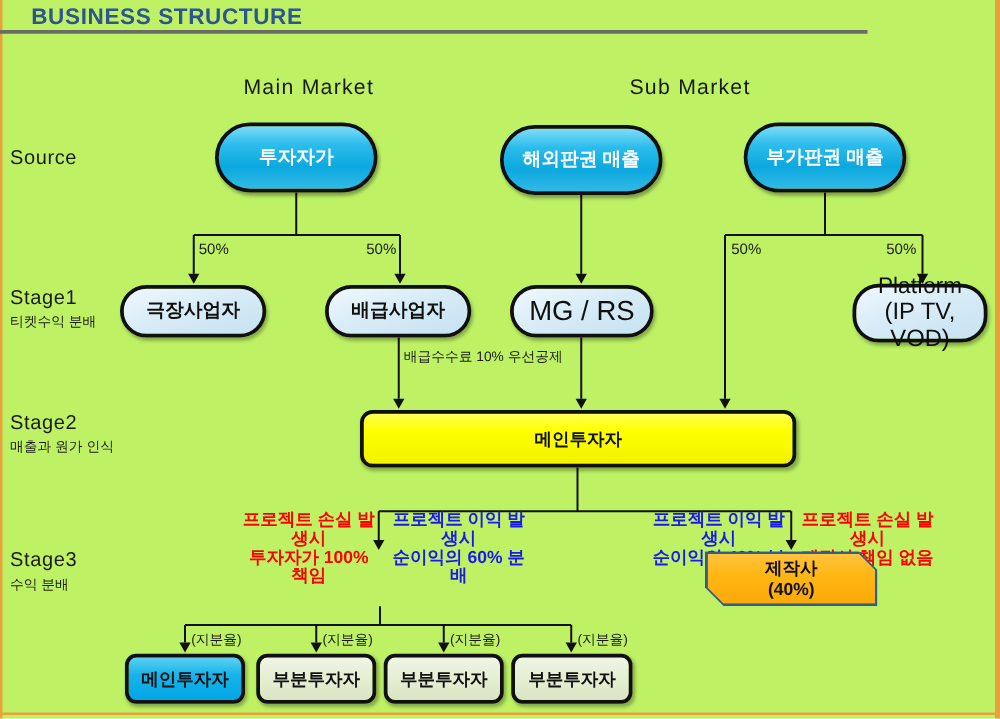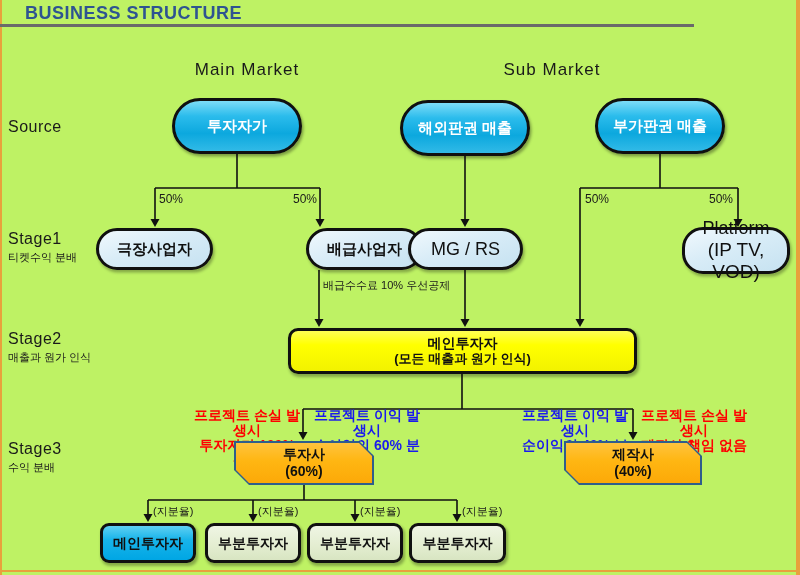--- a/index.html
+++ b/index.html
@@ -131,65 +131,58 @@
   <div class="abs node pill" style="left:400px;top:100px;width:130px;height:56px;">
     <span>해외판권 매출</span>
   </div>
   <div class="abs node pill" style="left:595px;top:98px;width:130px;height:56px;">
     <span>부가판권 매출</span>
   </div>
 
   <div class="abs node bluebox" style="left:96px;top:228px;width:117px;height:42px;">
     <span>극장사업자</span>
   </div>
-  <div class="abs node bluebox" style="left:260px;top:228px;width:117px;height:42px;margin-left:46px;">
+  <div class="abs node bluebox" style="left:260px;top:228px;width:117px;height:42px;">
     <span>배급사업자</span>
   </div>
-  <div class="abs node bluebox latin" style="left:408px;top:228px;width:115px;height:42px;font-size:18px;">
+  <div class="abs node bluebox latin" style="left:408px;top:228px;width:115px;height:42px;font-size:22px;">
     <span>MG / RS</span>
   </div>
   <div class="abs node bluebox" style="left:682px;top:227px;width:108px;height:47px;">
     <span class="platform-l1">Platform</span>
     <span class="platform-l2">(IP TV, VOD)</span>
   </div>
 
   <div class="abs pct" style="left:159px;top:192px;">50%</div>
   <div class="abs pct" style="left:293px;top:192px;">50%</div>
   <div class="abs pct" style="left:585px;top:192px;">50%</div>
   <div class="abs pct" style="left:709px;top:192px;">50%</div>
   <div class="abs feelbl" style="left:323px;top:278px;">배급수수료 10% 우선공제</div>
 
   <div class="abs node yellowbox" style="left:288px;top:328px;width:349px;height:46px;">
     <span>메인투자자</span>
-    <span class="l2">(모든 매출과 원가 인식)</span>
   </div>
 
   <div class="abs ann ann-red" style="left:192px;top:408px;">
     <div>프로젝트 손실 발생시</div>
     <div>투자자가 100% 책임</div>
   </div>
   <div class="abs ann ann-blue" style="left:312px;top:408px;">
     <div>프로젝트 이익 발생시</div>
     <div>순이익의 60% 분배</div>
   </div>
   <div class="abs ann ann-blue" style="left:520px;top:408px;">
     <div>프로젝트 이익 발생시</div>
     <div>순이익의 40% 분배</div>
   </div>
   <div class="abs ann ann-red" style="left:639px;top:408px;">
     <div>프로젝트 손실 발생시</div>
     <div>제작사 책임 없음</div>
   </div>
 
-  <div class="abs snip-outer" style="left:234px;top:441px;width:140px;height:44px;">
-    <div class="snip-inner">
-      <span>투자사</span>
-      <span>(60%)</span>
-    </div>
-  </div>
   <div class="abs snip-outer" style="left:564px;top:441px;width:138px;height:44px;">
     <div class="snip-inner">
       <span>제작사</span>
       <span>(40%)</span>
     </div>
   </div>
 
   <div class="abs sharelbl" style="left:153px;top:504px;">(지분율)</div>
   <div class="abs sharelbl" style="left:258px;top:504px;">(지분율)</div>
   <div class="abs sharelbl" style="left:360px;top:504px;">(지분율)</div>

